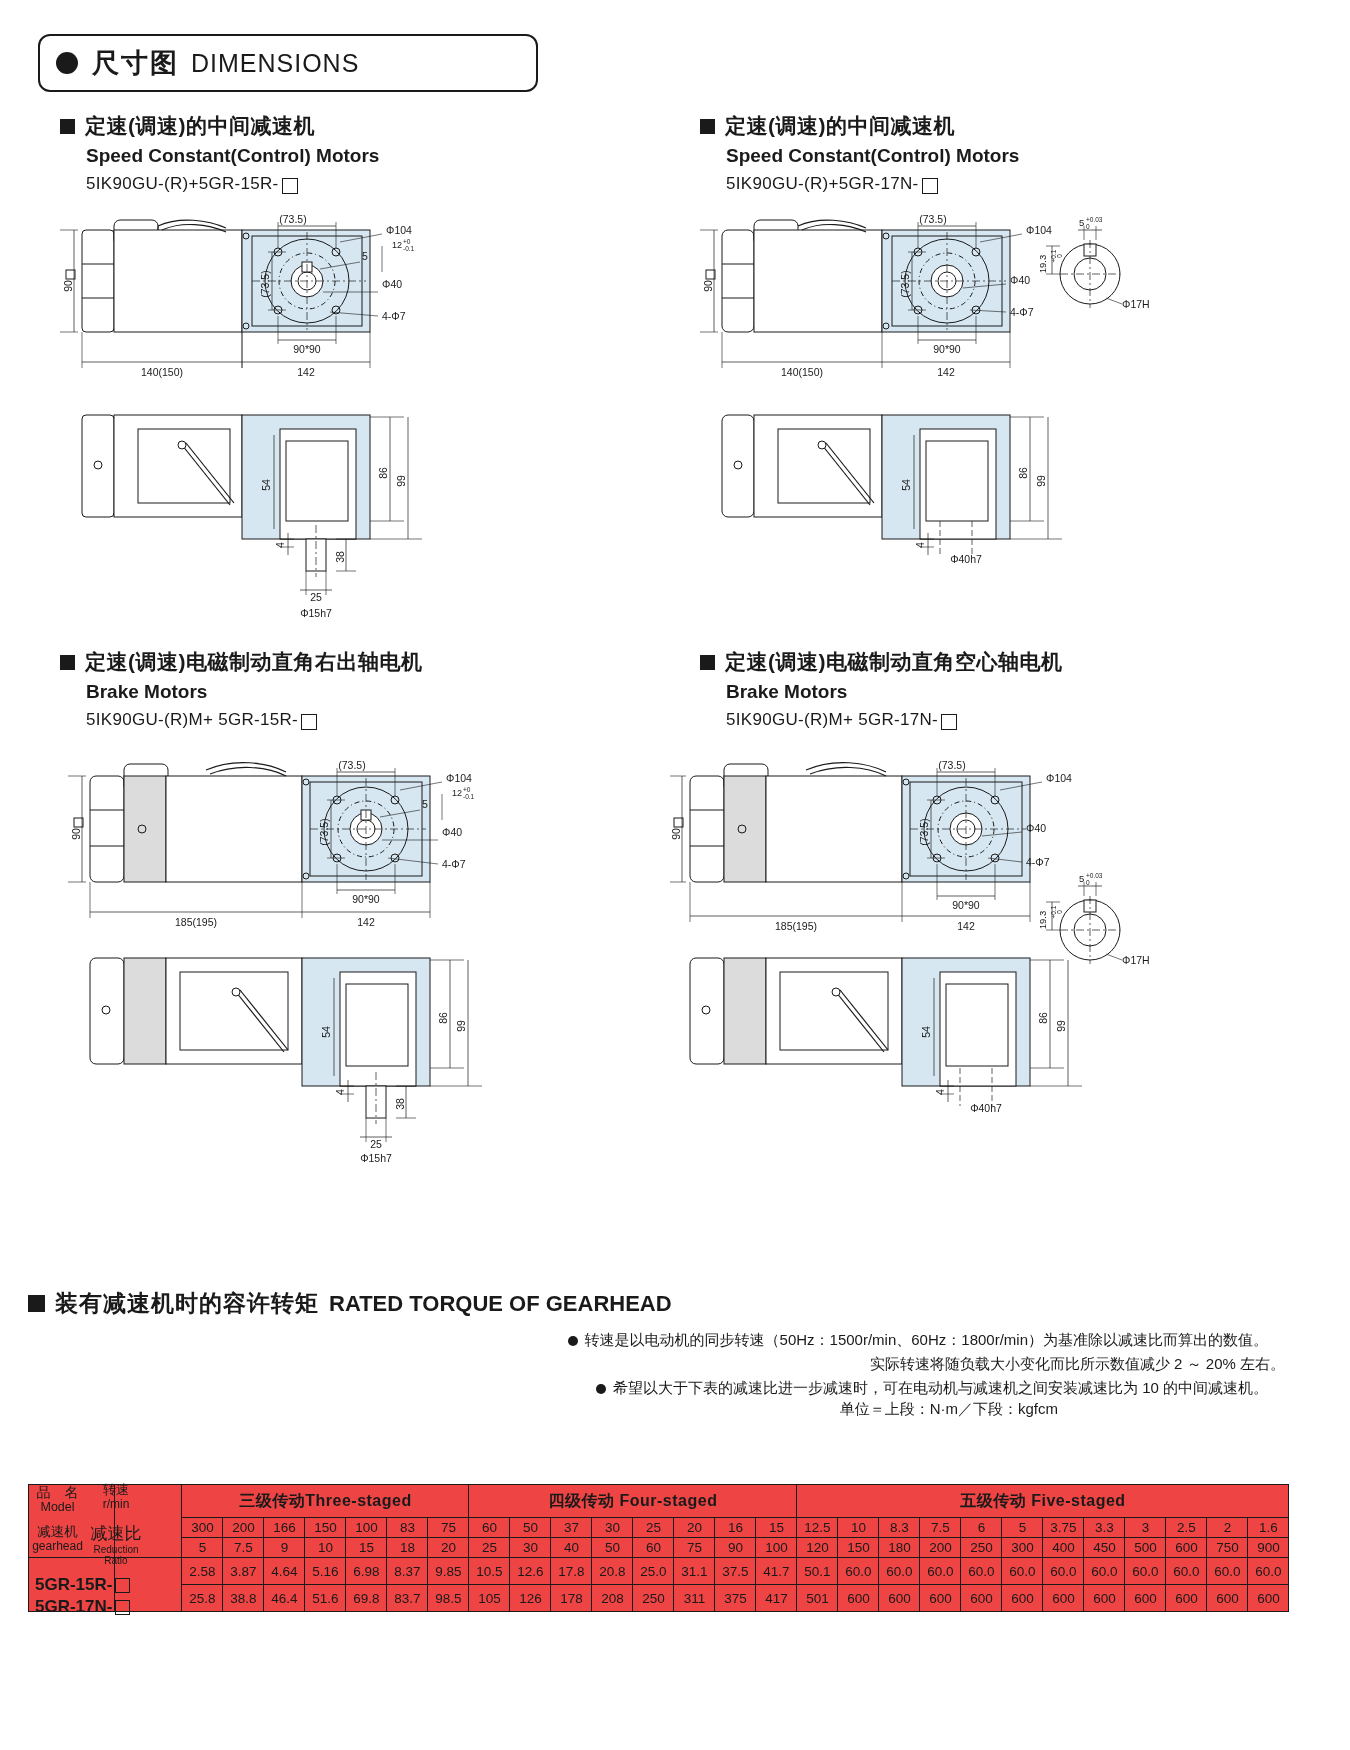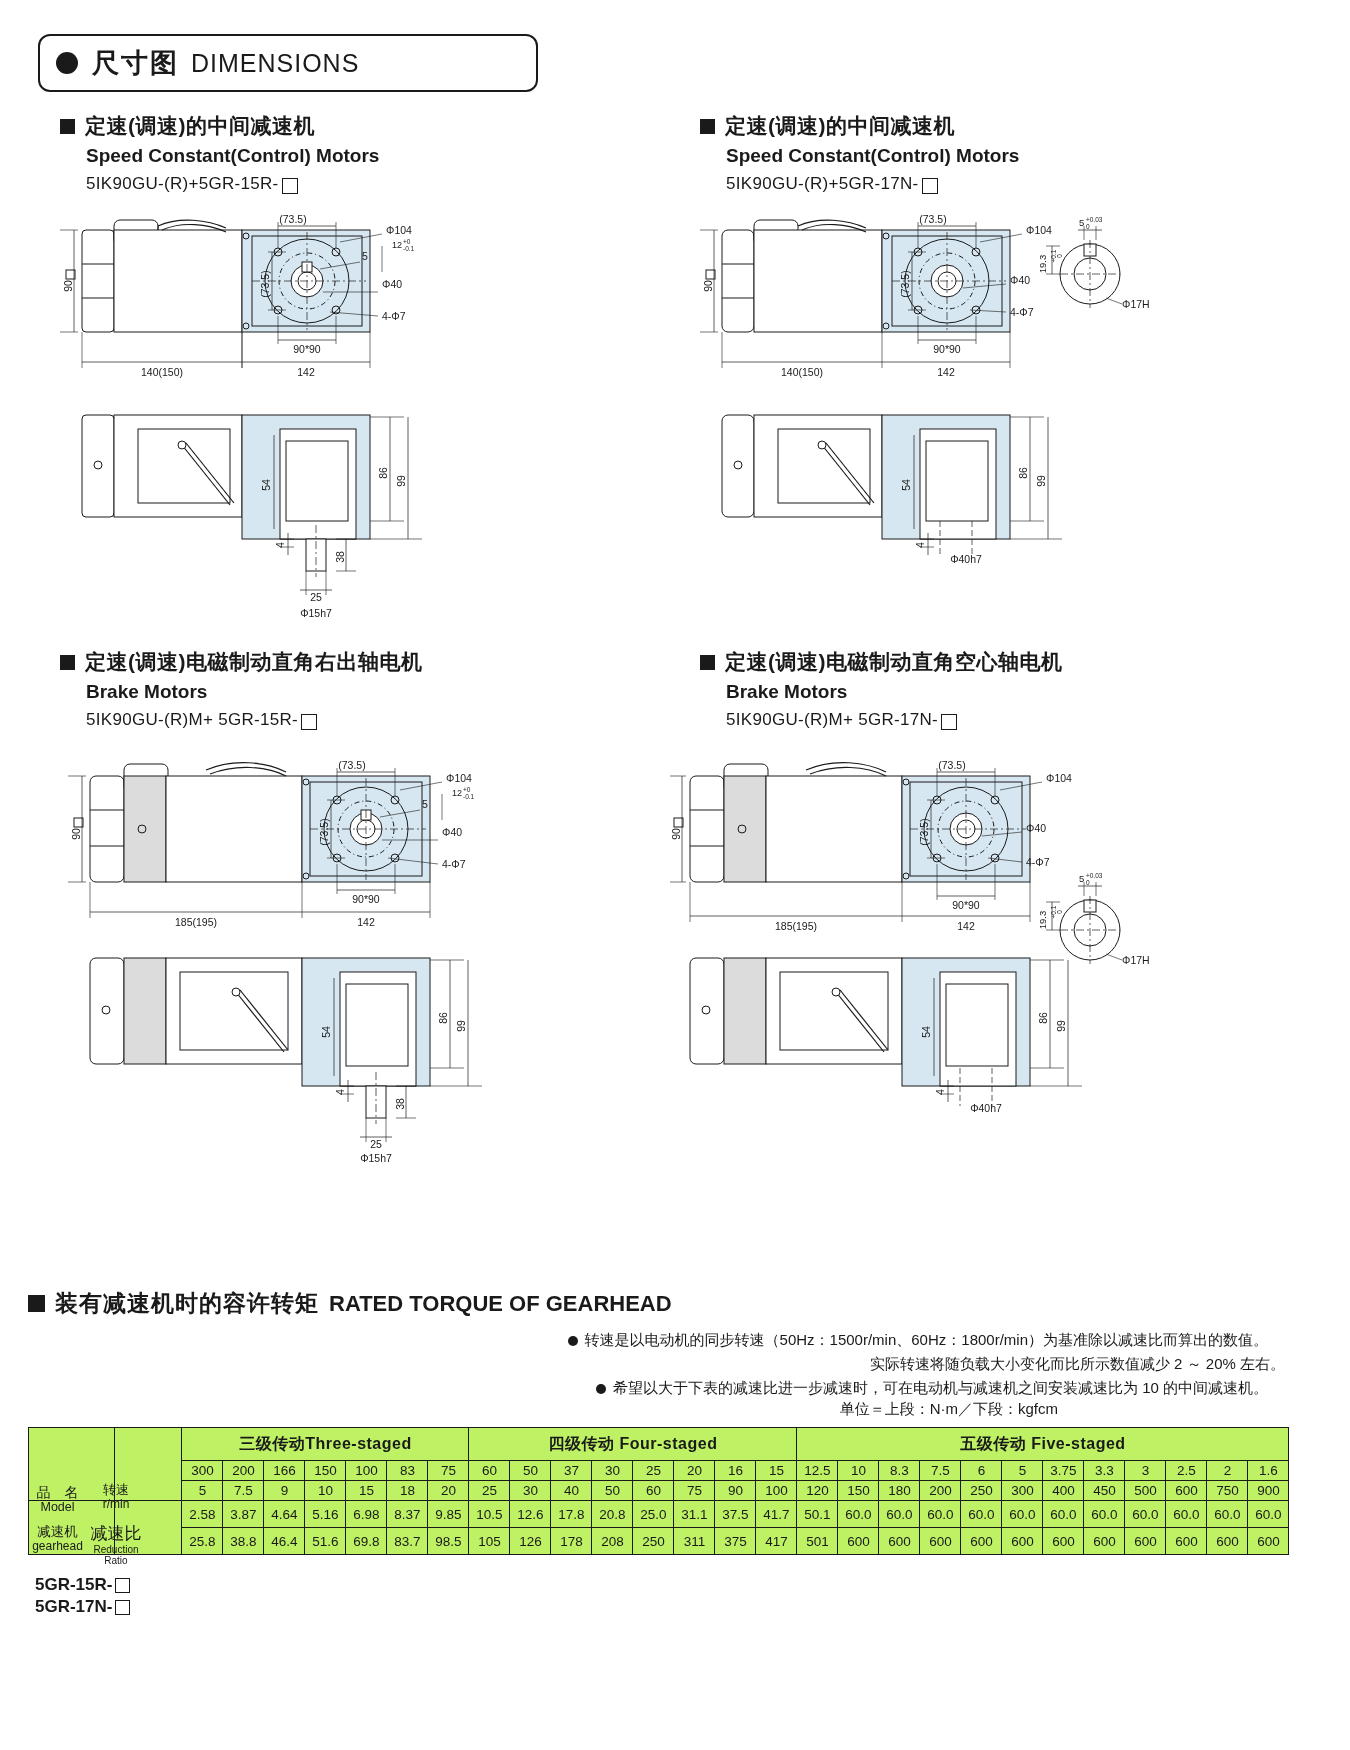--- a/index.html
+++ b/index.html
@@ -44,24 +44,24 @@
   .rt-head .sq { width:17px; height:17px; }
   .rt-cn { font-size:23px; font-weight:bold; letter-spacing:1px; }
   .rt-en { font-size:22px; font-weight:bold; margin-left:10px; }
 
   .note { position:absolute; font-size:15px; line-height:1.55;text-align:right; }
   .note .bullet { display:inline-block; width:10px; height:10px; border-radius:50%; background:#1a1a1a; margin-right:7px; vertical-align:middle; }
   .unit-line { position:absolute; right:292px; top:1400px; font-size:15px; }
 
   
   table.torque {
-    position:absolute; left:28px; top:1427px;
+    position:absolute; left:28px; top:1484px;
     border-collapse:collapse;
     font-size:13.5px;
-    background:#bef264;
+    background:#ef4444;
   }
   table.torque td, table.torque th {
     border:1px solid #1a1a1a;
     text-align:center;
     padding:2px 2px;
     font-weight:normal;
     white-space:nowrap;
   }
   table.torque .grp { font-size:16px; font-weight:bold; letter-spacing:0.5px; height:28px; }
   table.torque .rowhead { font-size:17px; font-weight:bold; text-align:left; padding-left:6px; }

